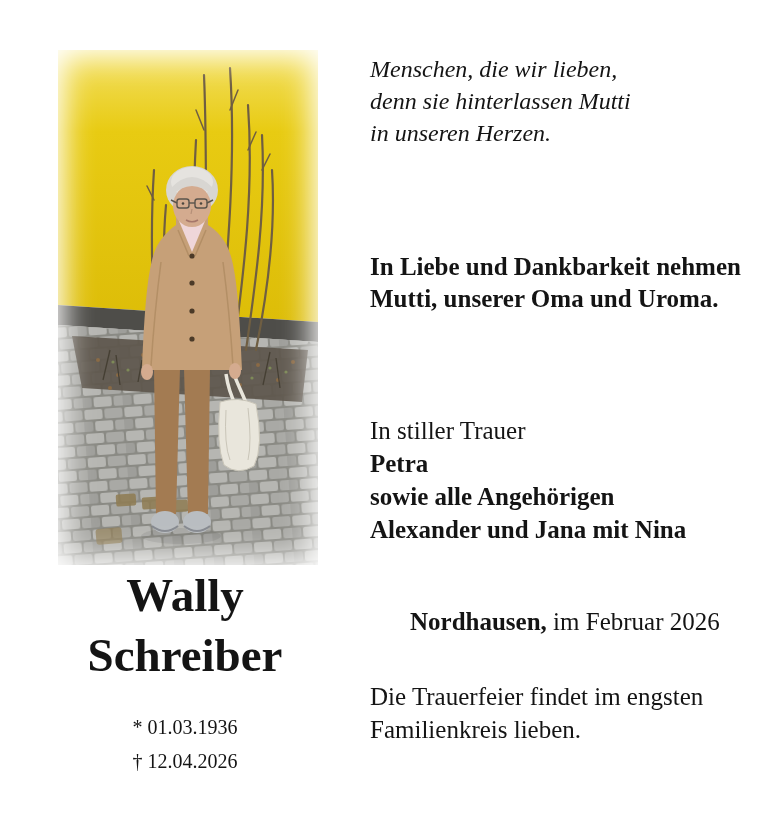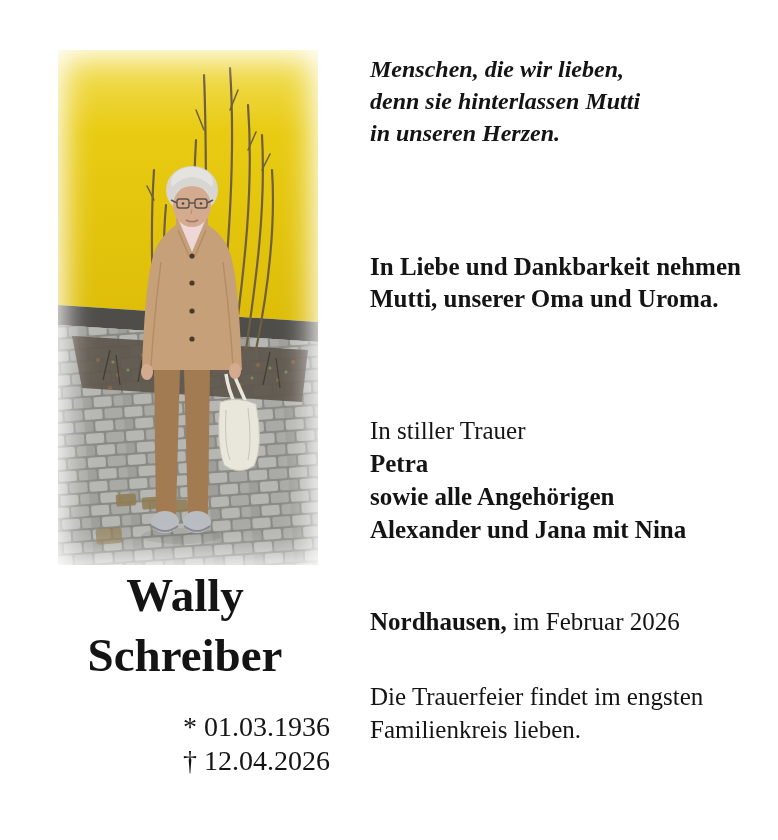--- a/index.html
+++ b/index.html
@@ -22,21 +22,20 @@
     width: 260px; height: 515px;
     display: block;
   }
 
   .poem {
     left: 370px; top: 53px;
     width: 380px;
     font-style: italic;
     font-size: 24px; line-height: 32px;
     white-space: nowrap;
-    font-weight: bold;
   }
   .intro {
     left: 370px; top: 251px;
     width: 390px;
     font-size: 25px; line-height: 32px;
     white-space: nowrap;
     font-weight: bold;
   }
   .mourning {
     left: 370px; top: 414px;
@@ -44,39 +43,39 @@
     font-size: 25px; line-height: 33px;
     white-space: nowrap;
   }
   .mourning .names { font-weight: bold; }
   .place-date {
     left: 370px; top: 606px;
     width: 400px;
     font-size: 25px; line-height: 32px;
     white-space: nowrap;
   }
-  .place-date .b { font-weight: bold; }
+  .place-date .b { font-weight: bold; margin-left: 40px; }
   .ceremony {
     left: 370px; top: 680px;
     width: 390px;
     font-size: 25px; line-height: 33px;
     white-space: nowrap;
   }
   .name {
     left: 40px; top: 565px;
     width: 290px;
     text-align: center;
     font-weight: bold;
     font-size: 47px; line-height: 60px;
   }
   .dates {
     left: 40px; top: 710px;
     width: 290px;
-    text-align: right;
-    font-size: 28px; line-height: 34px;
+    text-align: center;
+    font-size: 20px; line-height: 34px;
   }
 </style>
 </head>
 <body>
 
 <div class="stage">
 
   <svg class="photo abs" viewBox="0 0 260 515" xmlns="http://www.w3.org/2000/svg" aria-hidden="true">
     <defs>
       <linearGradient id="wallGrad" x1="0" y1="0" x2="0" y2="1">

